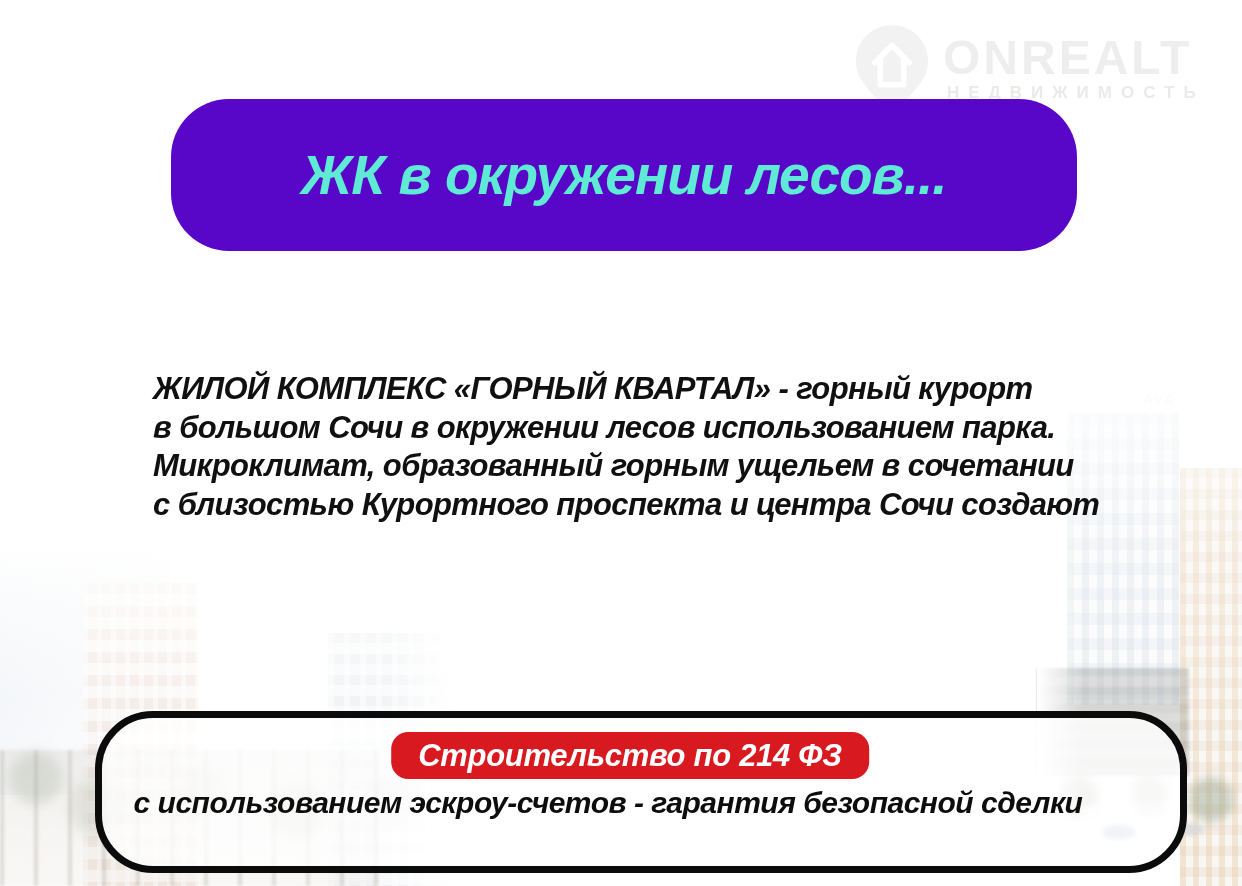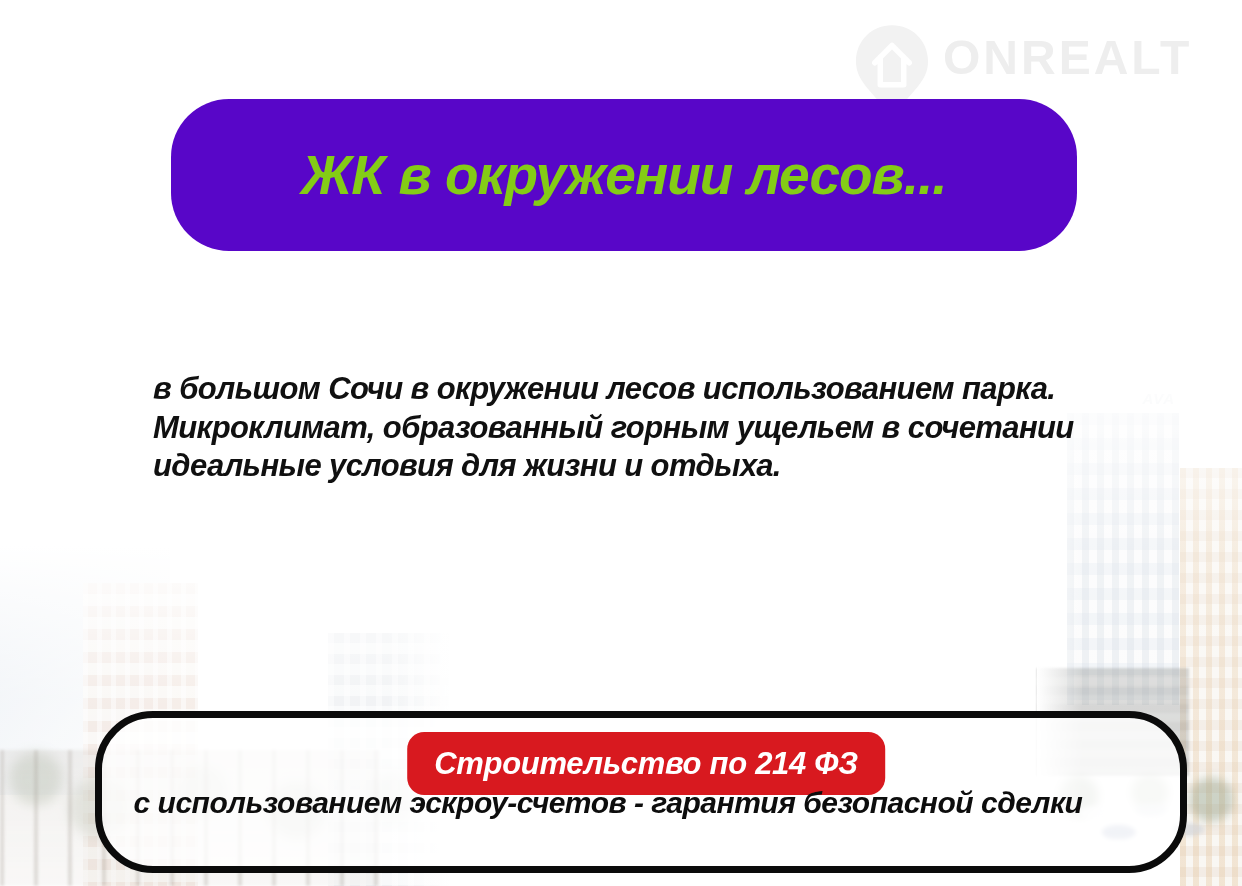--- a/index.html
+++ b/index.html
@@ -85,34 +85,34 @@
   .logo .brand{position:absolute;left:95px;top:8px;
     font-weight:700;font-size:48px;letter-spacing:3px;color:#eeeeee;}
   .logo .sub{position:absolute;left:99px;top:61px;
     font-weight:700;font-size:17px;letter-spacing:9px;color:#e8ebe7;}
 
   
   .banner{position:absolute;left:171px;top:99px;width:906px;height:152px;
     background:#5806C8;border-radius:58px;
     display:flex;align-items:center;justify-content:center;}
   .banner-text{font-style:italic;font-weight:700;font-size:55px;
-    letter-spacing:-1px;color:#84cc16;white-space:nowrap;}
+    letter-spacing:-1px;color:#5eead4;white-space:nowrap;}
 
   
   .desc{position:absolute;left:153px;top:370px;width:960px;}
   .desc .line{font-style:italic;font-weight:700;font-size:31px;
     line-height:38.5px;letter-spacing:-.6px;color:#101010;white-space:nowrap;}
 
   
   .box{position:absolute;left:95px;top:711px;width:1092px;height:162px;
     box-sizing:border-box;border:7px solid #0b0b0b;border-radius:58px;
     background:rgba(255,255,255,.8);}
   .badge{position:absolute;left:630px;top:732px;transform:translateX(-50%);
-    height:47px;line-height:47px;padding:8px 27px;border-radius:17px;
-    background:#D8191F;white-space:nowrap;margin-left:16px;}
+    height:47px;line-height:47px;padding:0 27px;border-radius:17px;
+    background:#D8191F;white-space:nowrap;}
   .badge span{font-style:italic;font-weight:700;font-size:31px;
     letter-spacing:-.3px;color:#ffffff;}
   .escrow-text{position:absolute;left:608px;top:786px;transform:translateX(-50%);
     font-style:italic;font-weight:700;font-size:30px;letter-spacing:-.5px;
     color:#0d0d0d;white-space:nowrap;}
 </style>
 </head>
 <body>
 
 <div class="canvas">
@@ -137,30 +137,32 @@
     <div class="fade-r"></div>
   </div>
 
   <div class="logo">
     <svg class="pin" width="88" height="94" viewBox="0 0 100 120" aria-hidden="true">
       <path d="M50 4 C76 4 96 24 96 50 C96 74 78 86 60 110 C55 117 45 117 40 110
                C22 86 4 74 4 50 C4 24 24 4 50 4 Z" fill="#f2f2f2"></path>
       <path d="M28 52 L50 30 L72 52 M35 45 L35 80 L65 80 L65 45" stroke="#ffffff" stroke-width="7" fill="none" stroke-linecap="round" stroke-linejoin="round"></path>
     </svg>
     <div class="brand">ONREALT</div>
+    <div class="sub">НЕДВИЖИМОСТЬ</div>
   </div>
 
   <div class="banner">
     <div class="banner-text">ЖК в окружении лесов...</div>
   </div>
 
   <div class="desc">
+    <div class="line">ЖИЛОЙ КОМПЛЕКС «ГОРНЫЙ КВАРТАЛ» - горный курорт</div>
     <div class="line">в большом Сочи в окружении лесов использованием парка.</div>
     <div class="line">Микроклимат, образованный горным ущельем в сочетании</div>
-    <div class="line">идеальные условия для жизни и отдыха.</div>
+    <div class="line">с близостью Курортного проспекта и центра Сочи создают</div>
   </div>
 
   <div class="box"></div>
   <div class="badge">
     <span>Строительство по 214 ФЗ</span>
   </div>
   <div class="escrow-text">с использованием эскроу-счетов - гарантия безопасной сделки</div>
 
 </div>
 

